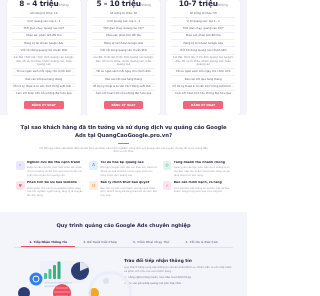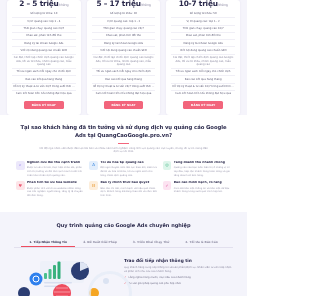--- a/index.html
+++ b/index.html
@@ -126,41 +126,41 @@
 </head>
 <body>
 
 <div class="page">
 
   <section class="pricing-band">
     <div class="pricing-row">
 
       <div class="price-card">
         <div class="price-amount">
-          <span>2 – 5 triệu</span><span class="per">/tháng</span>
+          <span>8 – 4 triệu</span><span class="per">/tháng</span>
         </div>
         <div class="feat-list">
           <div class="feat">Số lượng từ khóa: 10</div>
           <div class="feat">Vị trí quảng cáo: top 1 - 4</div>
           <div class="feat">Thời gian chạy: quảng cáo 24/7</div>
           <div class="feat">Khảo sát, phân tích đối thủ</div>
           <div class="feat">Đăng ký tài khoản Google Ads</div>
           <div class="feat">Viết nội dung quảng cáo chuẩn SEO</div>
           <div class="feat multi">Cài đặt, thiết lập chiến dịch quảng cáo Google Ads, tối ưu từ khóa, nhóm quảng cáo, mẫu quảng cáo</div>
           <div class="feat">Tối ưu ngân sách mỗi ngày cho chiến dịch</div>
           <div class="feat">Báo cáo kết quả hàng tháng</div>
           <div class="feat">Hỗ trợ kỹ thuật &amp; tư vấn 24/7 trong suốt thời gian chạy</div>
           <div class="feat">Cam kết hoàn tiền nếu không đạt hiệu quả</div>
         </div>
         <button class="buy-btn">ĐĂNG KÝ NGAY</button>
       </div>
 
       <div class="price-card">
         <div class="price-amount">
-          <span>5 – 17 triệu</span><span class="per">/tháng</span>
+          <span>5 – 10 triệu</span><span class="per">/tháng</span>
         </div>
         <div class="feat-list">
           <div class="feat">Số lượng từ khóa: 30</div>
           <div class="feat">Vị trí quảng cáo: top 1 - 3</div>
           <div class="feat">Thời gian chạy: quảng cáo 24/7</div>
           <div class="feat">Khảo sát, phân tích đối thủ</div>
           <div class="feat">Đăng ký tài khoản Google Ads</div>
           <div class="feat">Viết nội dung quảng cáo chuẩn SEO</div>
           <div class="feat multi">Cài đặt, thiết lập chiến dịch quảng cáo Google Ads, tối ưu từ khóa, nhóm quảng cáo, mẫu quảng cáo</div>
           <div class="feat">Tối ưu ngân sách mỗi ngày cho chiến dịch</div>

